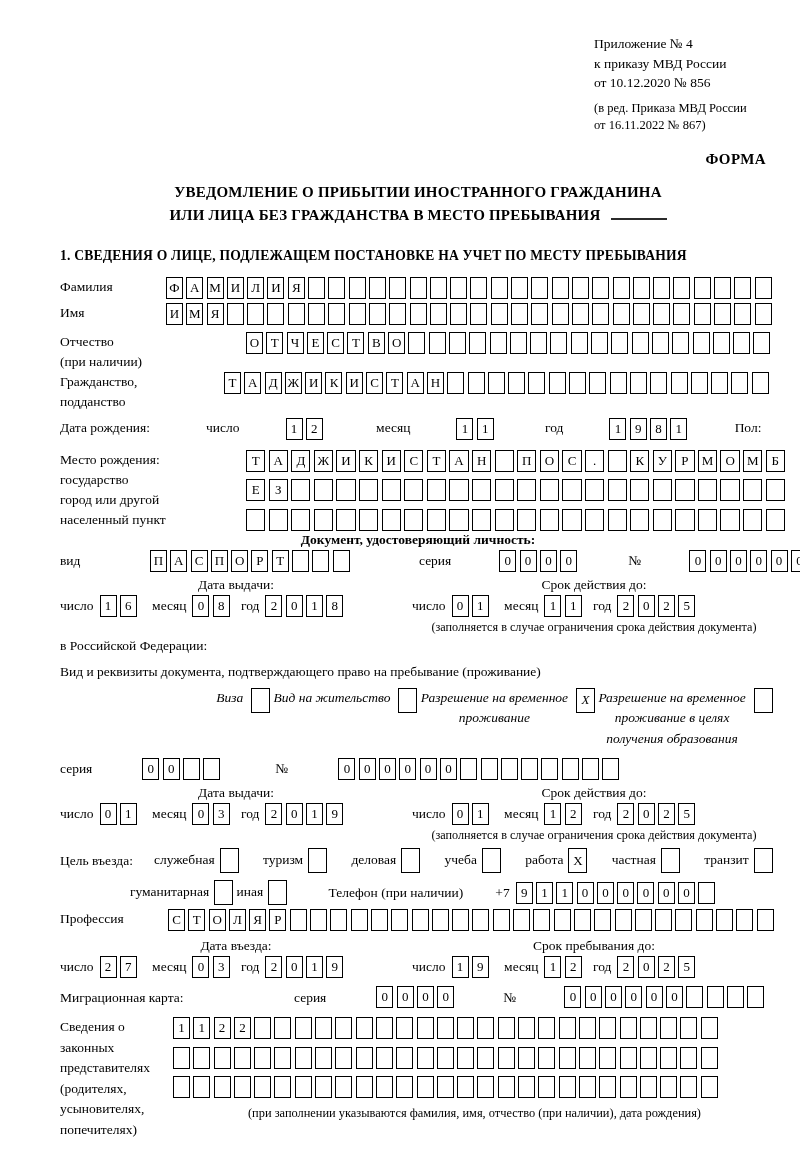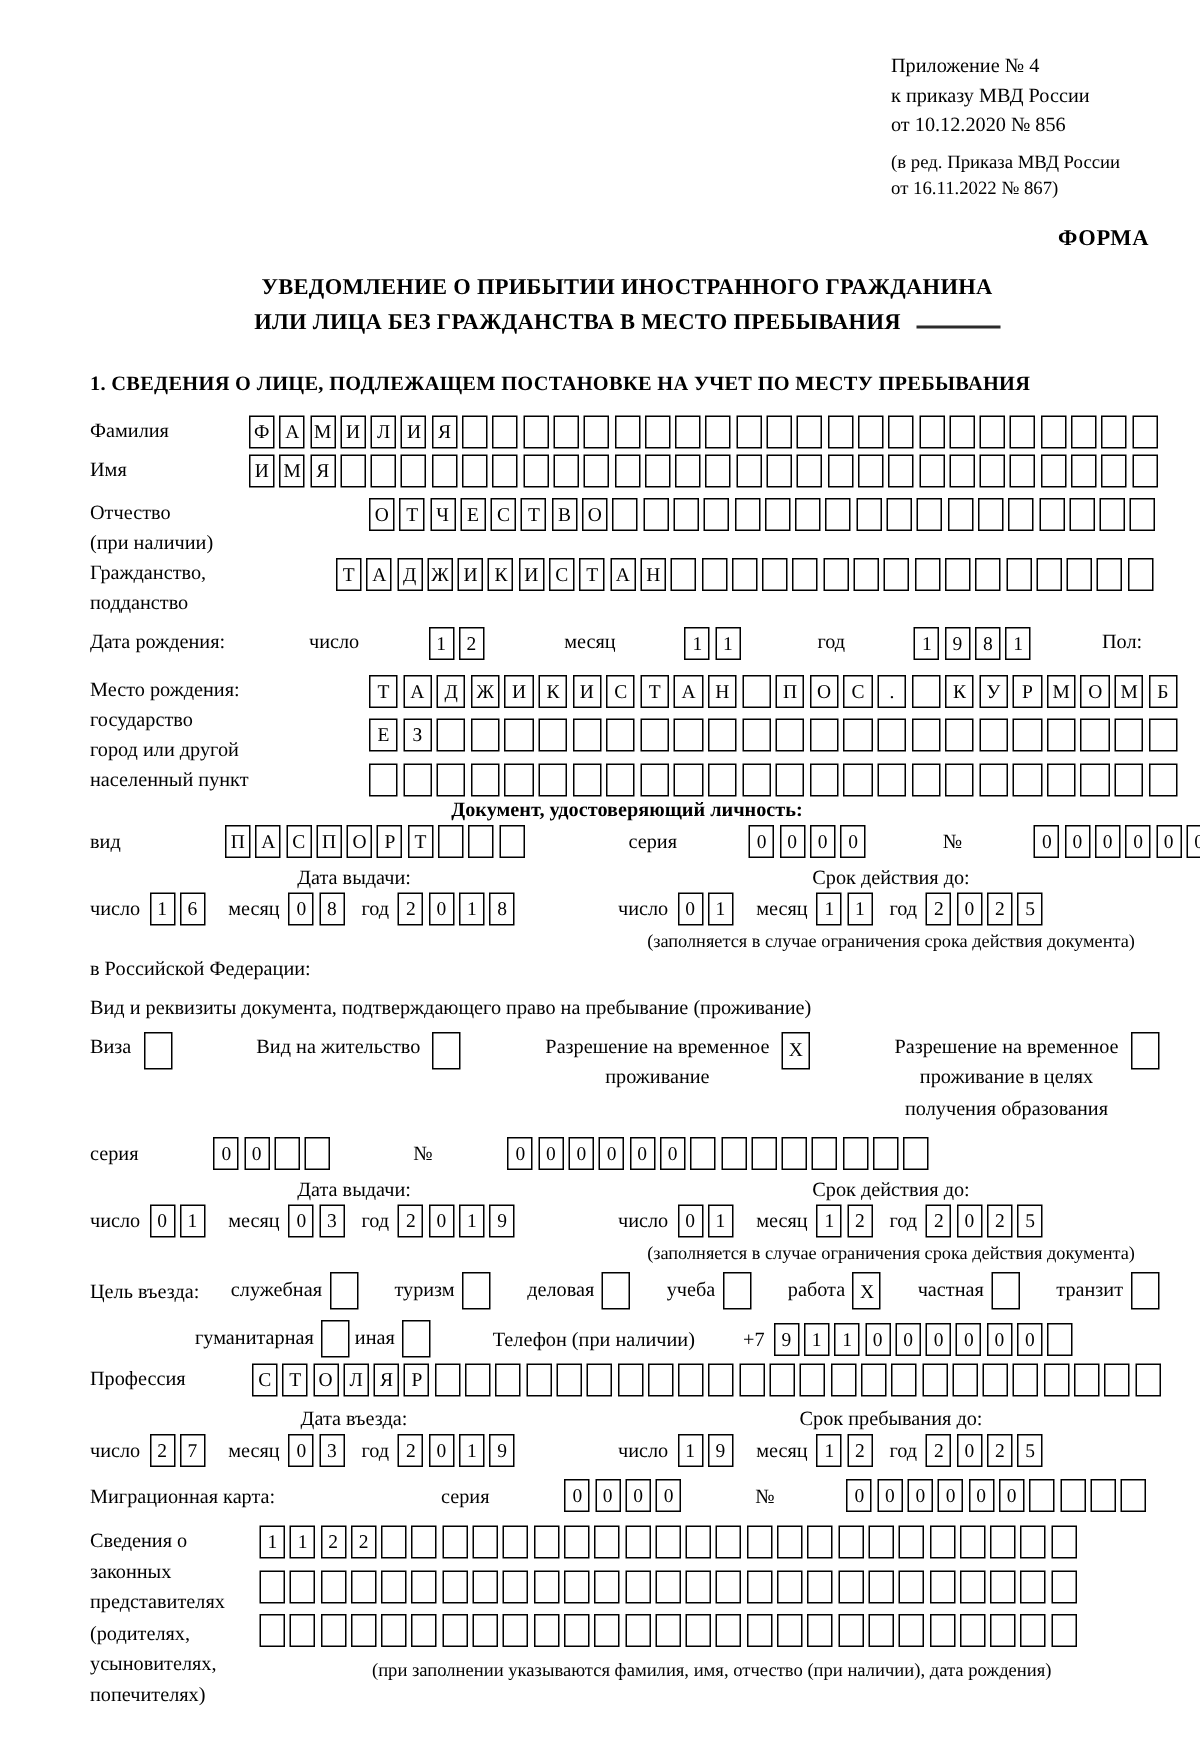--- a/index.html
+++ b/index.html
@@ -43,21 +43,21 @@
   .dates{display:flex;margin-top:5px;}
   .dg{display:flex;flex-direction:column;}
   .dg1{width:352px;flex-shrink:0;}
   .dg2{flex:1;}
   .dhead{text-align:center;font-size:13.5px;margin-bottom:2px;}
   .dline{display:flex;align-items:center;font-size:13.5px;}
   .dlbl{margin-right:6px;white-space:nowrap;}
   .note{font-size:12.2px;text-align:center;margin-top:3px;}
 
   
-  .opts{display:flex;align-items:flex-start;margin-top:4px;justify-content:space-between;}
+  .opts{display:flex;align-items:flex-start;margin-top:4px;justify-content:flex-end;font-style:italic;}
   .opt{display:flex;align-items:flex-start;}
   .optlbl{font-size:13.5px;line-height:1.55;text-align:center;margin-right:8px;}
   .purpose-row{display:flex;align-items:center;margin-top:5px;font-size:13.5px;justify-content:space-between;}
   .purpose-row .opt{align-items:center;}
   .purpose-row .optlbl{margin-right:5px;}
   .p2{justify-content:flex-start;margin-top:7px;}
   .p2 .ind{width:70px;flex-shrink:0;}
 
   .intro{font-size:13.5px;line-height:1.7;margin-top:3px;}
 

